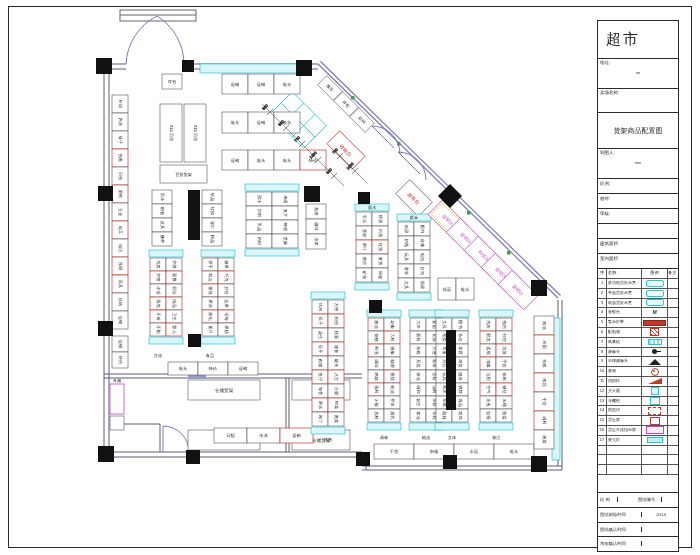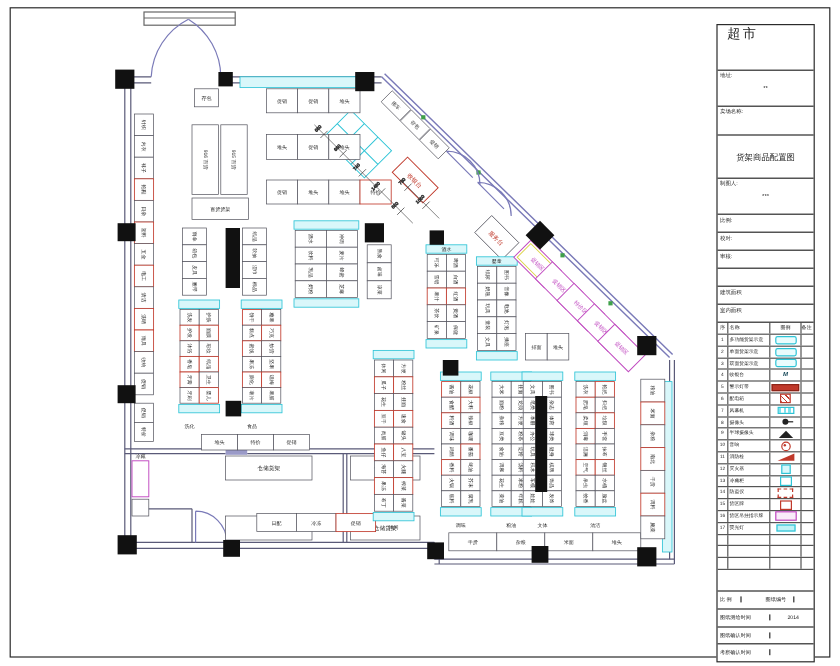--- a/index.html
+++ b/index.html
@@ -10,21 +10,21 @@
   .cell{fill:#fff;stroke:#55555f;stroke-width:.6;}
   .cell.red{stroke:#c0392b;stroke-width:.7;}
   .cap{fill:#d9f7fa;stroke:#2ec4d6;stroke-width:.7;}
   .lbl{font-size:4.2px;fill:#2a2a2a;text-anchor:middle;font-family:"Liberation Sans","DejaVu Sans",sans-serif;}
   .lbl.big{font-size:4.8px;}
   .mtext{fill:#c04ac0;}
   .rtext{fill:#c0392b;}
   
   .tblock{position:absolute;left:597px;top:20px;width:80px;border:1px solid #2b2b2b;background:#fff;}
   .tb-cell{box-sizing:border-box;border-bottom:1px solid #2b2b2b;position:relative;overflow:hidden;}
-  .tb-store{height:38px;font-size:11px;display:flex;align-items:flex-start;padding-left:8px;letter-spacing:2px;}
+  .tb-store{height:38px;font-size:15px;display:flex;align-items:center;padding-left:8px;letter-spacing:2px;}
   .tb-addr{height:30px;font-size:4.5px;padding:1px 2px;}
   .tb-client{height:24px;font-size:4.5px;padding:1px 2px;}
   .tb-title{height:36px;font-size:7px;display:flex;align-items:center;justify-content:center;}
   .tb-drafter{height:30px;font-size:4.5px;padding:1px 2px;}
   .tb-val{display:block;text-align:center;margin-top:6px;font-size:5px;}
   .tb-small{height:15px;font-size:4.5px;padding:2px 2px 0;}
   .lg-row{display:flex;height:8.8px;border-bottom:1px solid #555;font-size:4px;line-height:8.8px;}
   .lg-head{height:9px;font-size:4.2px;}
   .lg-no{width:8px;border-right:1px solid #555;text-align:center;overflow:hidden;}
   .lg-name{width:33px;border-right:1px solid #555;padding-left:1px;white-space:nowrap;overflow:hidden;}

